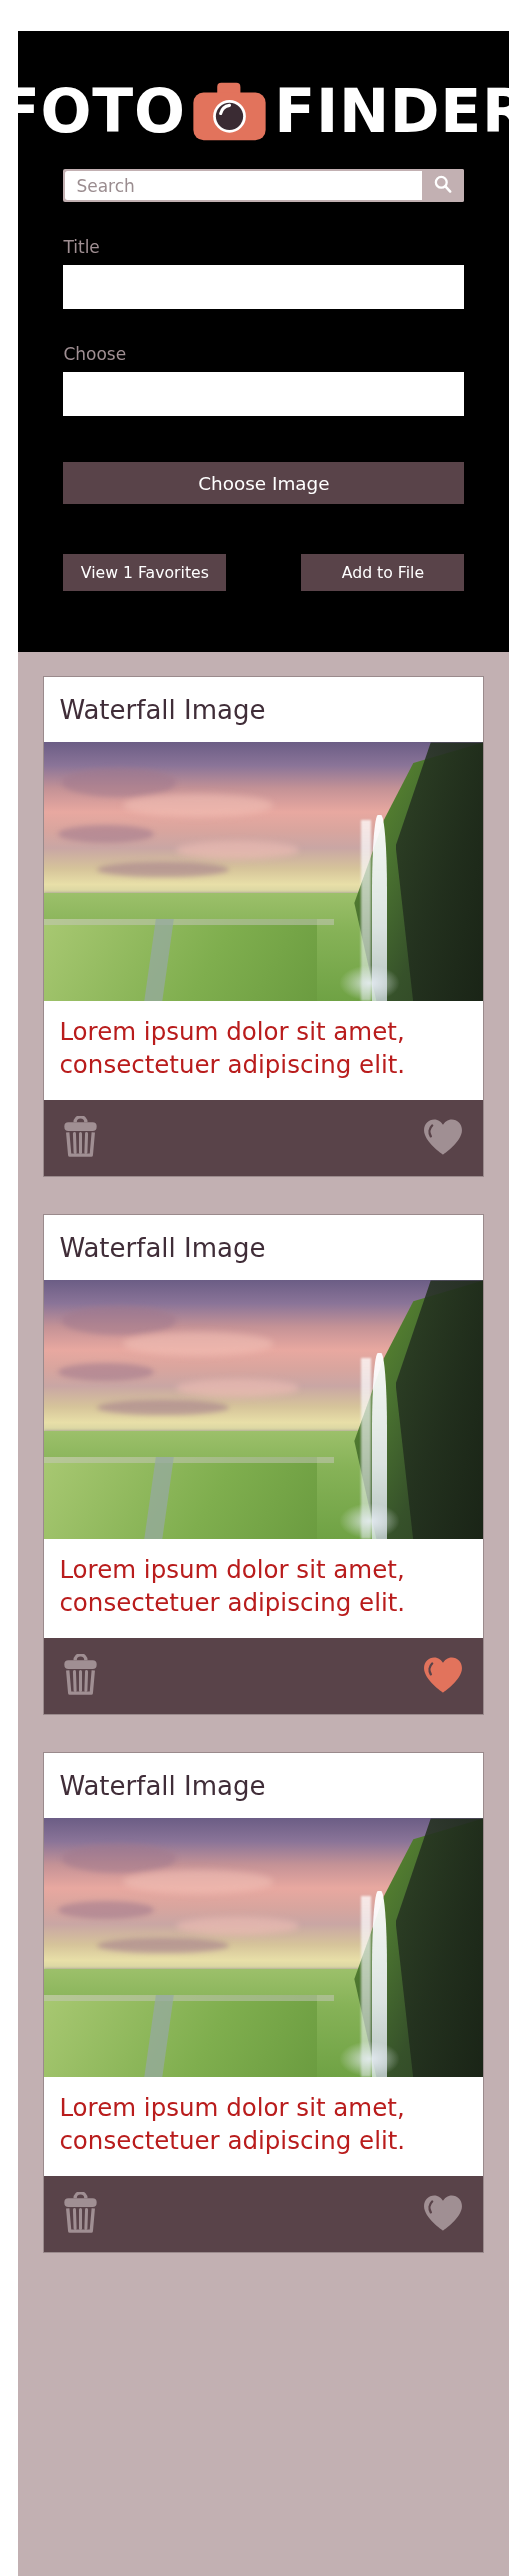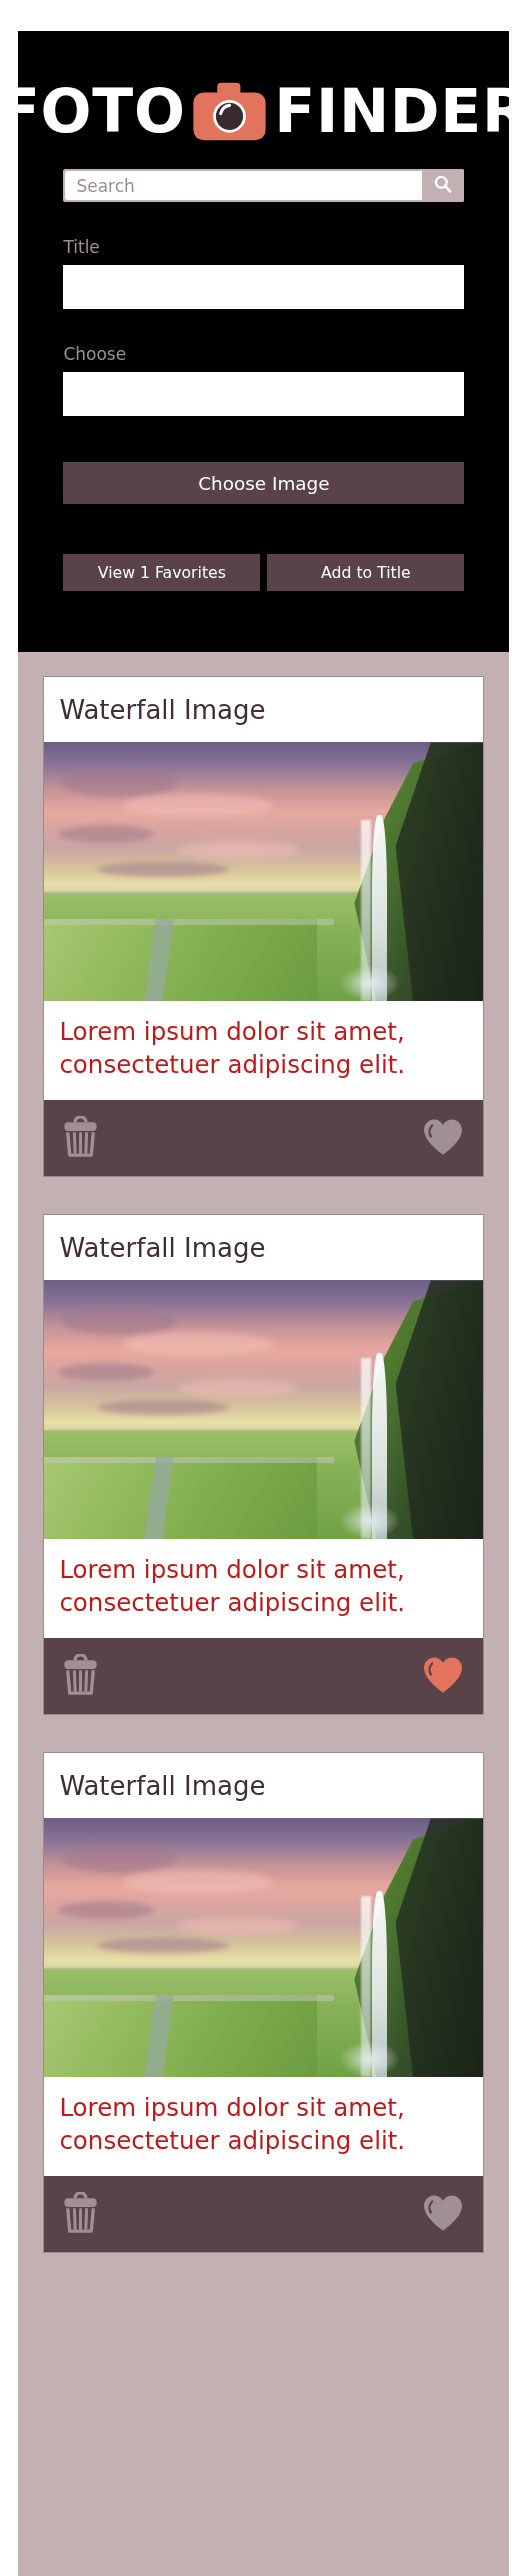--- a/index.html
+++ b/index.html
@@ -127,21 +127,21 @@
   .choose-file {
     margin: 46px 45px 0 45px;
     width: calc(100% - 90px);
     height: 42px;
   }
   .btn-row {
     margin: 50px 45px 0 45px;
     display: flex;
     justify-content: space-between;
   }
-  .btn-half { width: 197px; height: 37px; font-size: 15.7px; }
+  .btn-half { width: 163px; height: 37px; font-size: 15.7px; }
 
   
   .cards {
     position: absolute;
     left: 18.4px;
     top: 652px;
     width: 491px;
     height: 2096px;
     background: #c2b0b2;
     box-sizing: border-box;
@@ -350,21 +350,21 @@
 
     <div class="field-block">
       <div class="field-label">Choose</div>
       <input class="field-input" type="text" placeholder="" style="">
     </div>
 
     <button class="btn choose-file">Choose Image</button>
 
     <div class="btn-row">
       <button class="btn btn-half">View 1 Favorites</button>
-      <button class="btn btn-half">Add to Title</button>
+      <button class="btn btn-half">Add to File</button>
     </div>
   </div>
 
   <div class="cards">
 
     <div class="card">
       <div class="card-title">Waterfall Image</div>
       <div class="card-photo">
         <div class="photo">
           <div class="ph-cloud" style="left:4%;top:10%;width:26%;height:11%"></div>

